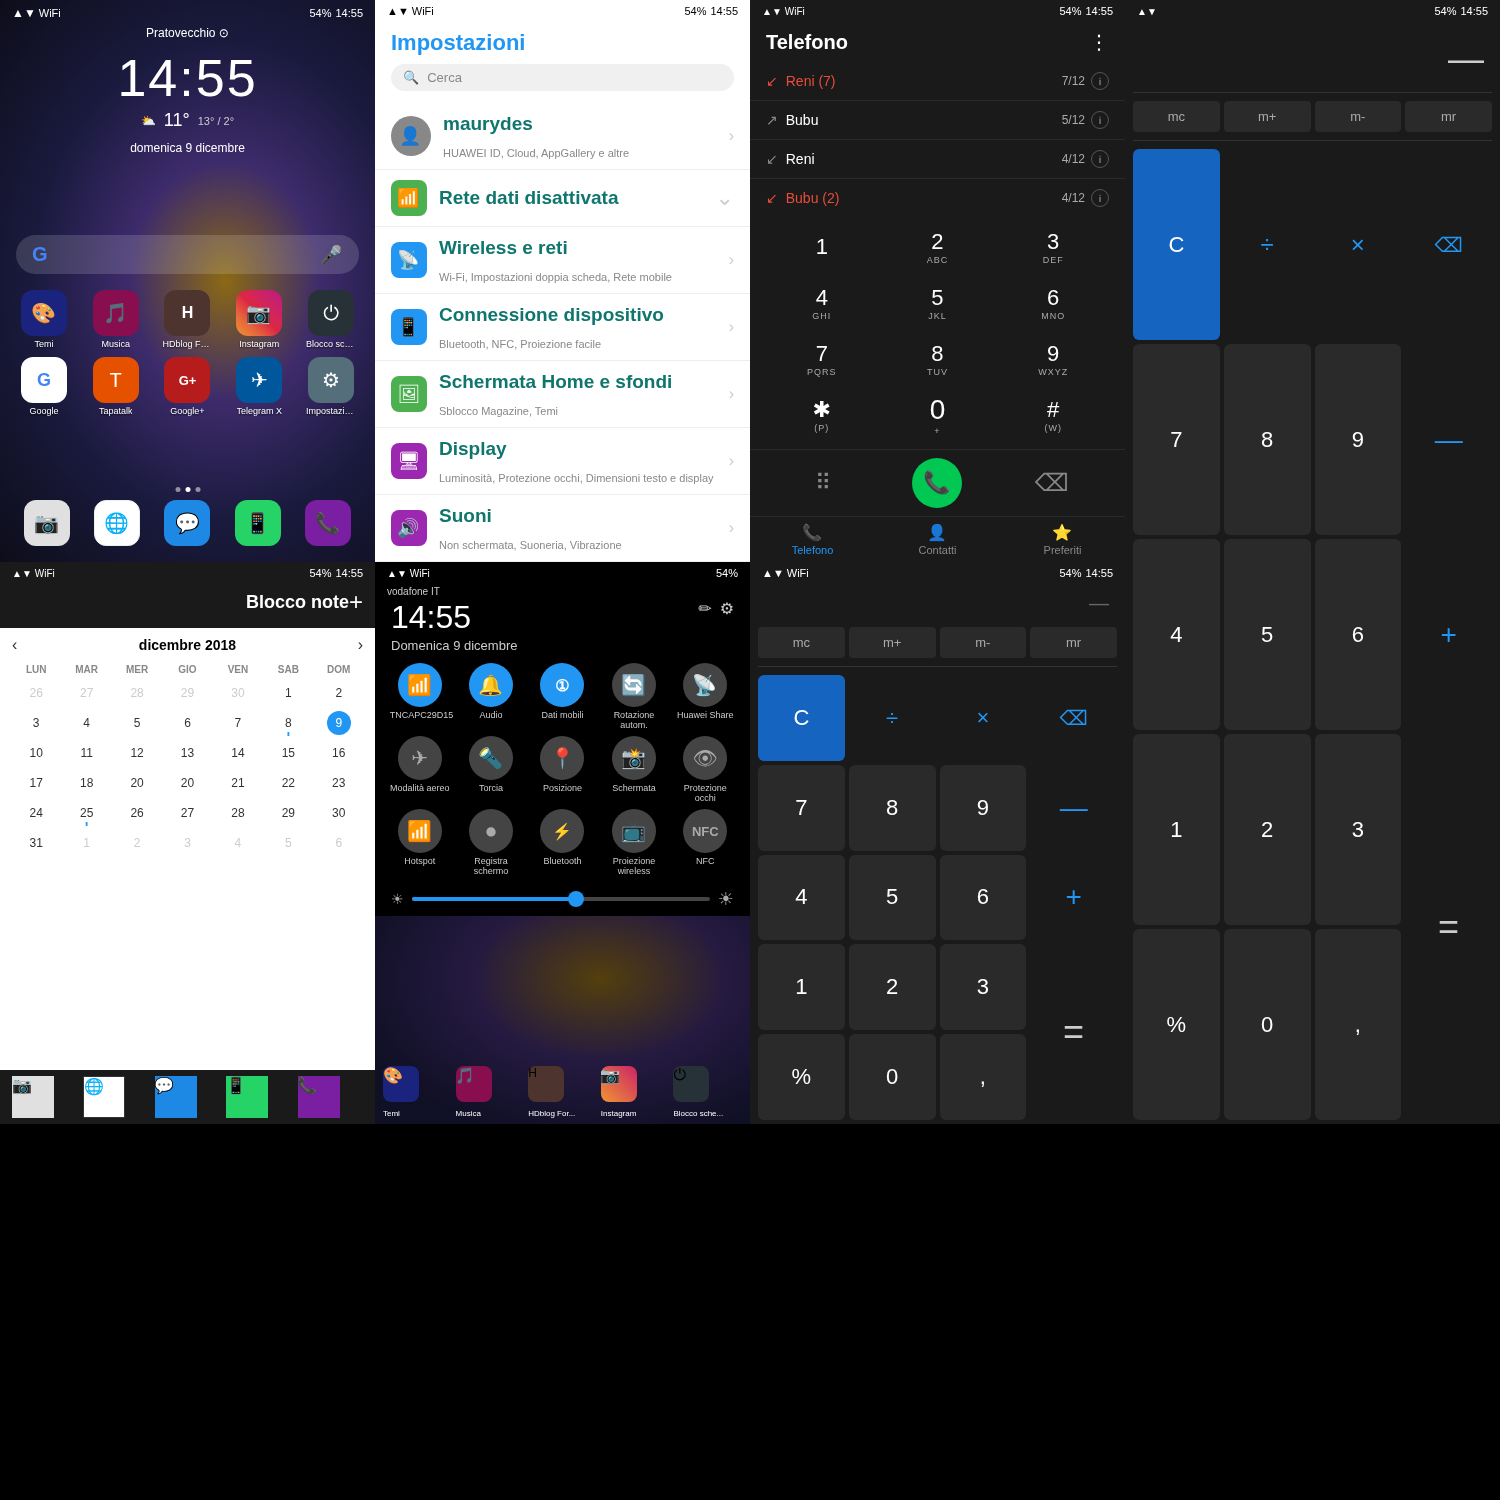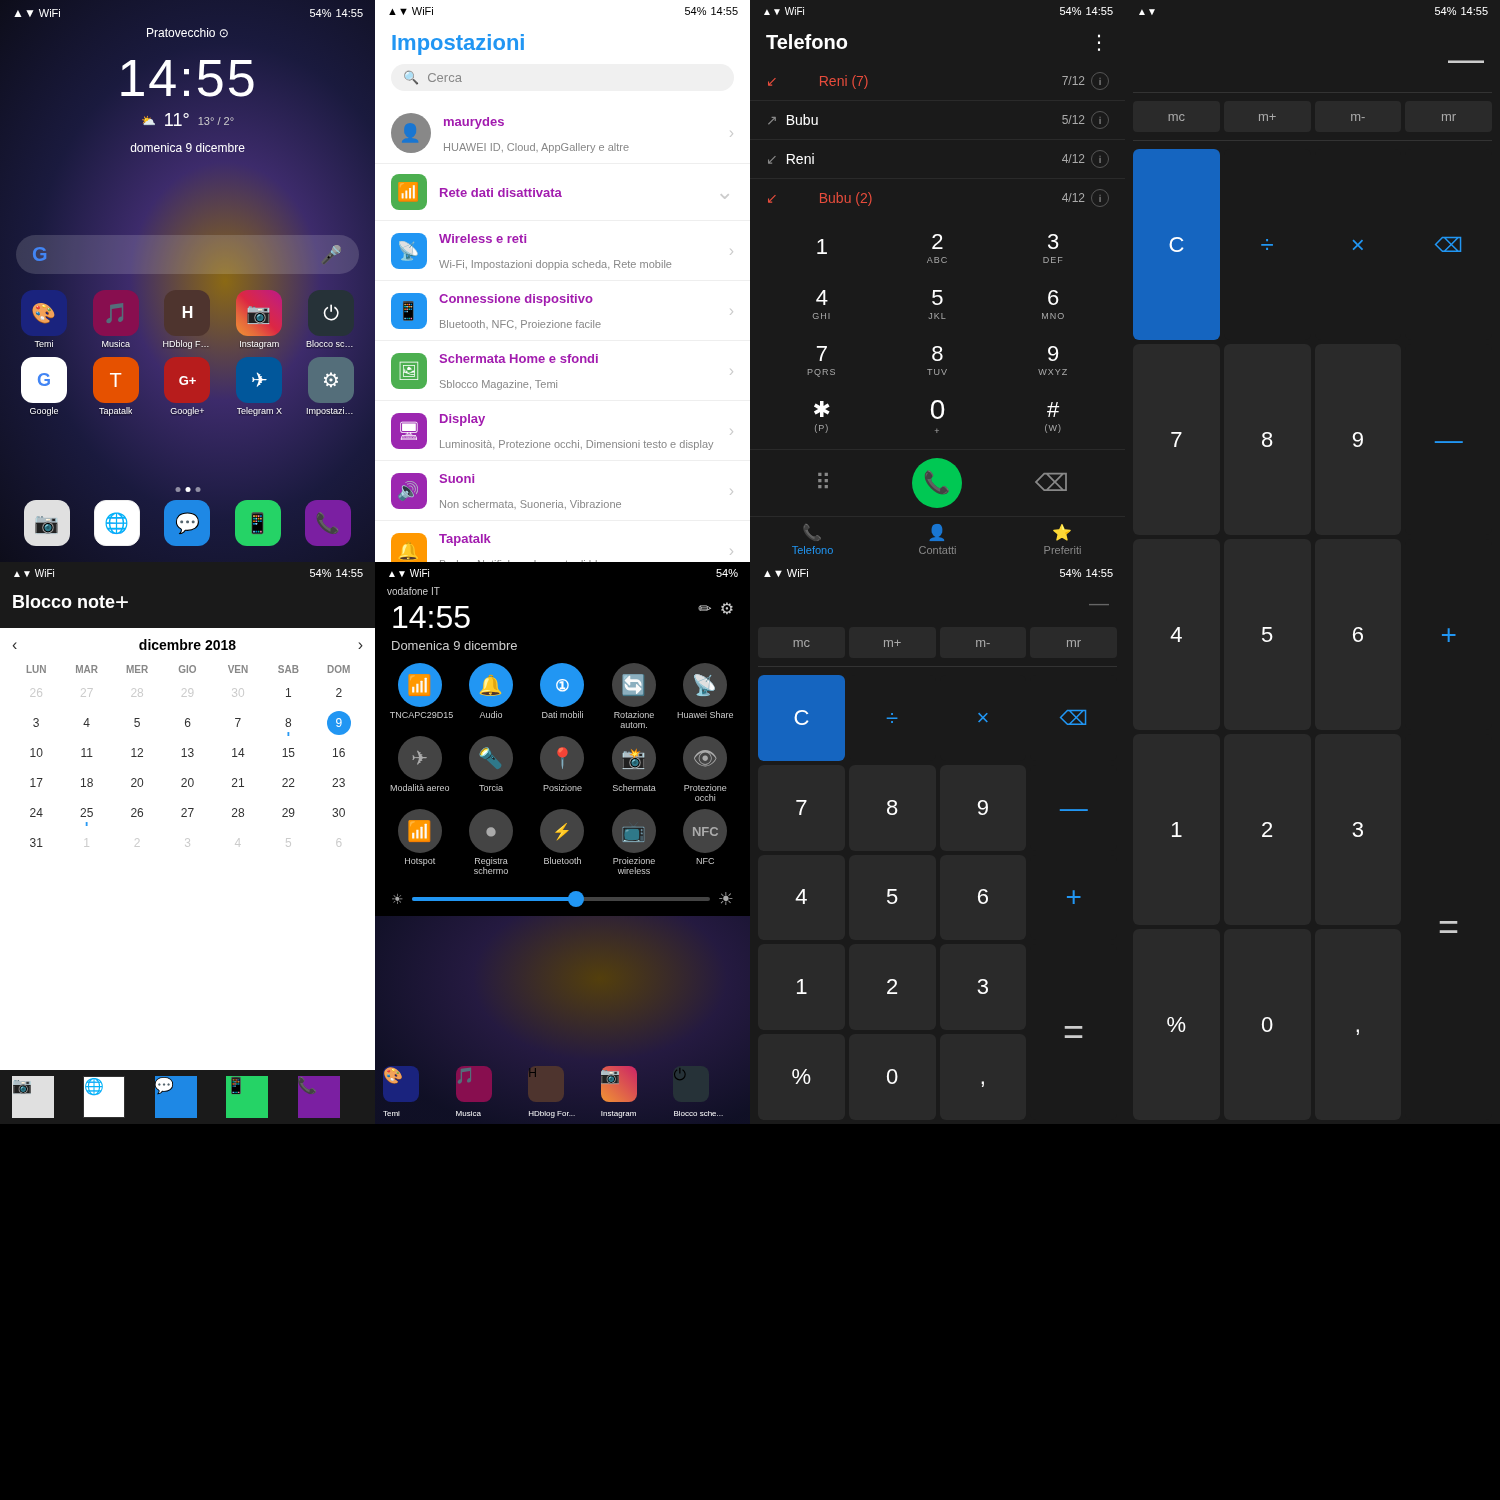--- a/index.html
+++ b/index.html
@@ -190,21 +190,21 @@
       cursor: pointer;
     }
     .settings-icon {
       width: 36px; height: 36px;
       border-radius: 8px;
       display: flex; align-items: center; justify-content: center;
       font-size: 18px; color: #fff;
       flex-shrink: 0;
     }
     .settings-text { flex: 1; }
-    .settings-title { font-size: 13px; font-weight: 600; color: #a21caf; }
+    .settings-title { font-size: 19px; font-weight: 600; color: #0f766e; }
     .settings-sub { font-size: 11px; color: #888; margin-top: 12px; }
     .settings-arrow { color: #ccc; font-size: 16px; }
 
     
     .panel-phone {
       grid-column: 3;
       grid-row: 1;
       background: #1a1a1a;
       position: relative;
       overflow: hidden;
@@ -234,21 +234,21 @@
     }
     .recent-item {
       display: flex;
       justify-content: space-between;
       align-items: center;
       padding: 10px 16px;
       border-bottom: 1px solid #2a2a2a;
     }
     .recent-item .name { color: #fff; font-size: 14px; }
     .recent-item .date-badge { color: #aaa; font-size: 12px; display: flex; align-items: center; gap: 6px; }
-    .missed-call { color: #e74c3c !important; margin-left: 33px; }
+    .missed-call { color: #e74c3c !important; }
     .phone-dialpad {
       display: grid;
       grid-template-columns: repeat(3, 1fr);
       gap: 4px;
       padding: 8px 16px;
     }
     .dial-btn {
       display: flex;
       flex-direction: column;
       align-items: center;
@@ -368,21 +368,21 @@
     .notes-status {
       display: flex;
       justify-content: space-between;
       align-items: center;
       padding: 5px 0;
       font-size: 11px;
       color: #fff;
     }
     .notes-header {
       display: flex;
-      justify-content: flex-start;
+      justify-content: flex-end;
       align-items: center;
       color: #fff;
       padding: 4px 0;
     }
     .notes-title { font-size: 18px; font-weight: 600; }
     .notes-add { font-size: 24px; color: #fff; }
     .note-item {
       background: #2a2a2a;
       border-radius: 8px;
       padding: 8px 12px;

